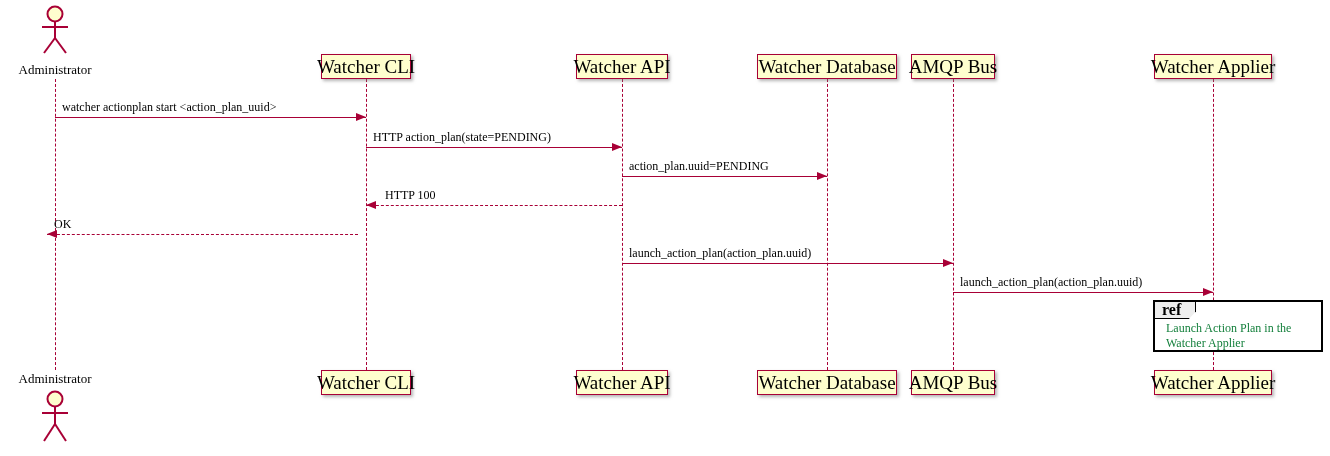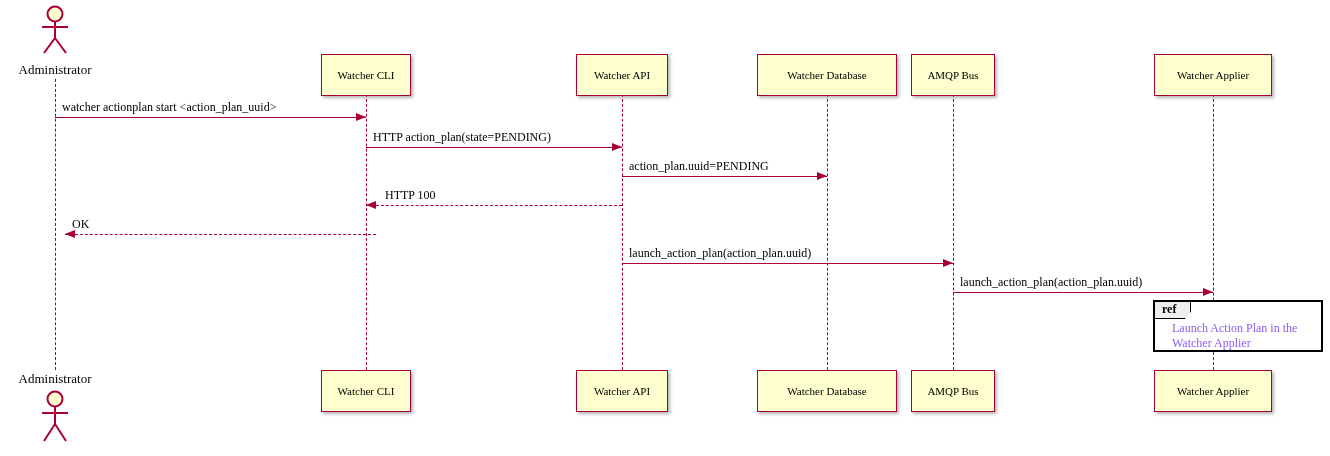--- a/index.html
+++ b/index.html
@@ -10,26 +10,26 @@
     font-family:Liberation Serif, serif;
     overflow:hidden;
   }
   .lifeline{
     position:absolute;
     top:79px;height:291px;width:0;
     border-left:1px dashed #A80036;
   }
   .participant{
     position:absolute;
-    height:42px;
+    height:25px;
     background:#FEFECE;
     border:1.5px solid #A80036;
     box-shadow:2px 2px 3px rgba(120,120,120,0.55);
     display:flex;align-items:center;justify-content:center;
-    font-size:11px;color:#000;
+    font-size:19px;color:#000;
     box-sizing:border-box;
     white-space:nowrap;
   }
   .actor-label{
     position:absolute;
     width:100px;text-align:center;
     font-size:13px;color:#000;
   }
   .actor-figure{position:absolute;}
   .message{position:absolute;height:1px;}
@@ -53,28 +53,28 @@
     position:absolute;
     border:2px solid #000;
     background:#fff;
     box-sizing:border-box;
     z-index:5;
   }
   .ref-header{
     position:absolute;top:0;left:0;
     background:#EEEEEE;
     border-right:1px solid #000;border-bottom:1px solid #000;
-    font-size:12px;font-weight:bold;color:#000;
+    font-size:16px;font-weight:bold;color:#000;
     padding:0 14px 1px 7px;
     clip-path:polygon(0 0,100% 0,100% 55%,82% 100%,0 100%);
     line-height:15px;
   }
   .ref-body{
-    padding:19px 5px 4px 17px;
-    font-size:12px;color:#8b5cf6;line-height:15px;
+    padding:19px 5px 4px 11px;
+    font-size:12px;color:#15803d;line-height:15px;
   }
   .ref-body span{display:block;white-space:nowrap;}
 </style>
 </head>
 <body>
 
 <div class="diagram">
 
   <div class="lifeline" style="left:55px"></div>
   <div class="lifeline" style="left:366px"></div>
@@ -115,21 +115,21 @@
     <div class="arrow-r"></div>
     <div class="msg-label">action_plan.uuid=PENDING</div>
   </div>
 
   <div class="message" style="left:366px;top:205px;width:256px">
     <div class="msg-line dashed"></div>
     <div class="arrow-l"></div>
     <div class="msg-label" style="left:19px">HTTP 100</div>
   </div>
 
-  <div class="message" style="left:65px;top:234px;width:311px">
+  <div class="message" style="left:47px;top:234px;width:311px">
     <div class="msg-line dashed"></div>
     <div class="arrow-l"></div>
     <div class="msg-label">OK</div>
   </div>
 
   <div class="message" style="left:622px;top:263px;width:331px">
     <div class="msg-line"></div>
     <div class="arrow-r"></div>
     <div class="msg-label">launch_action_plan(action_plan.uuid)</div>
   </div>

